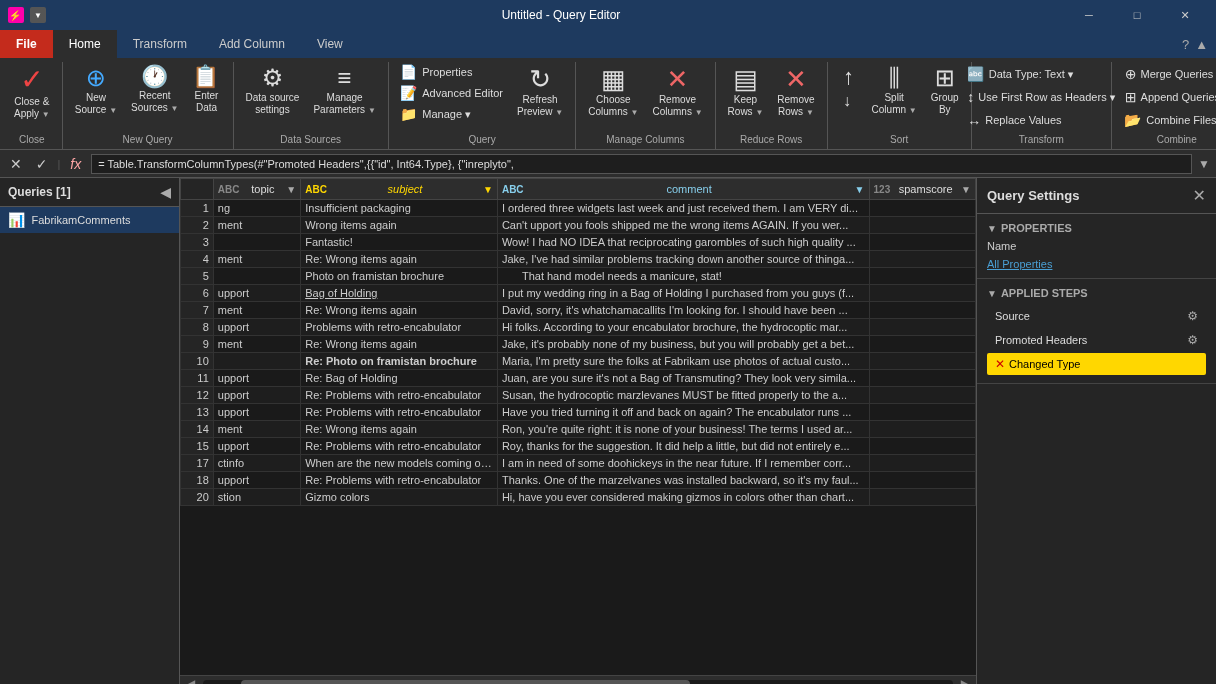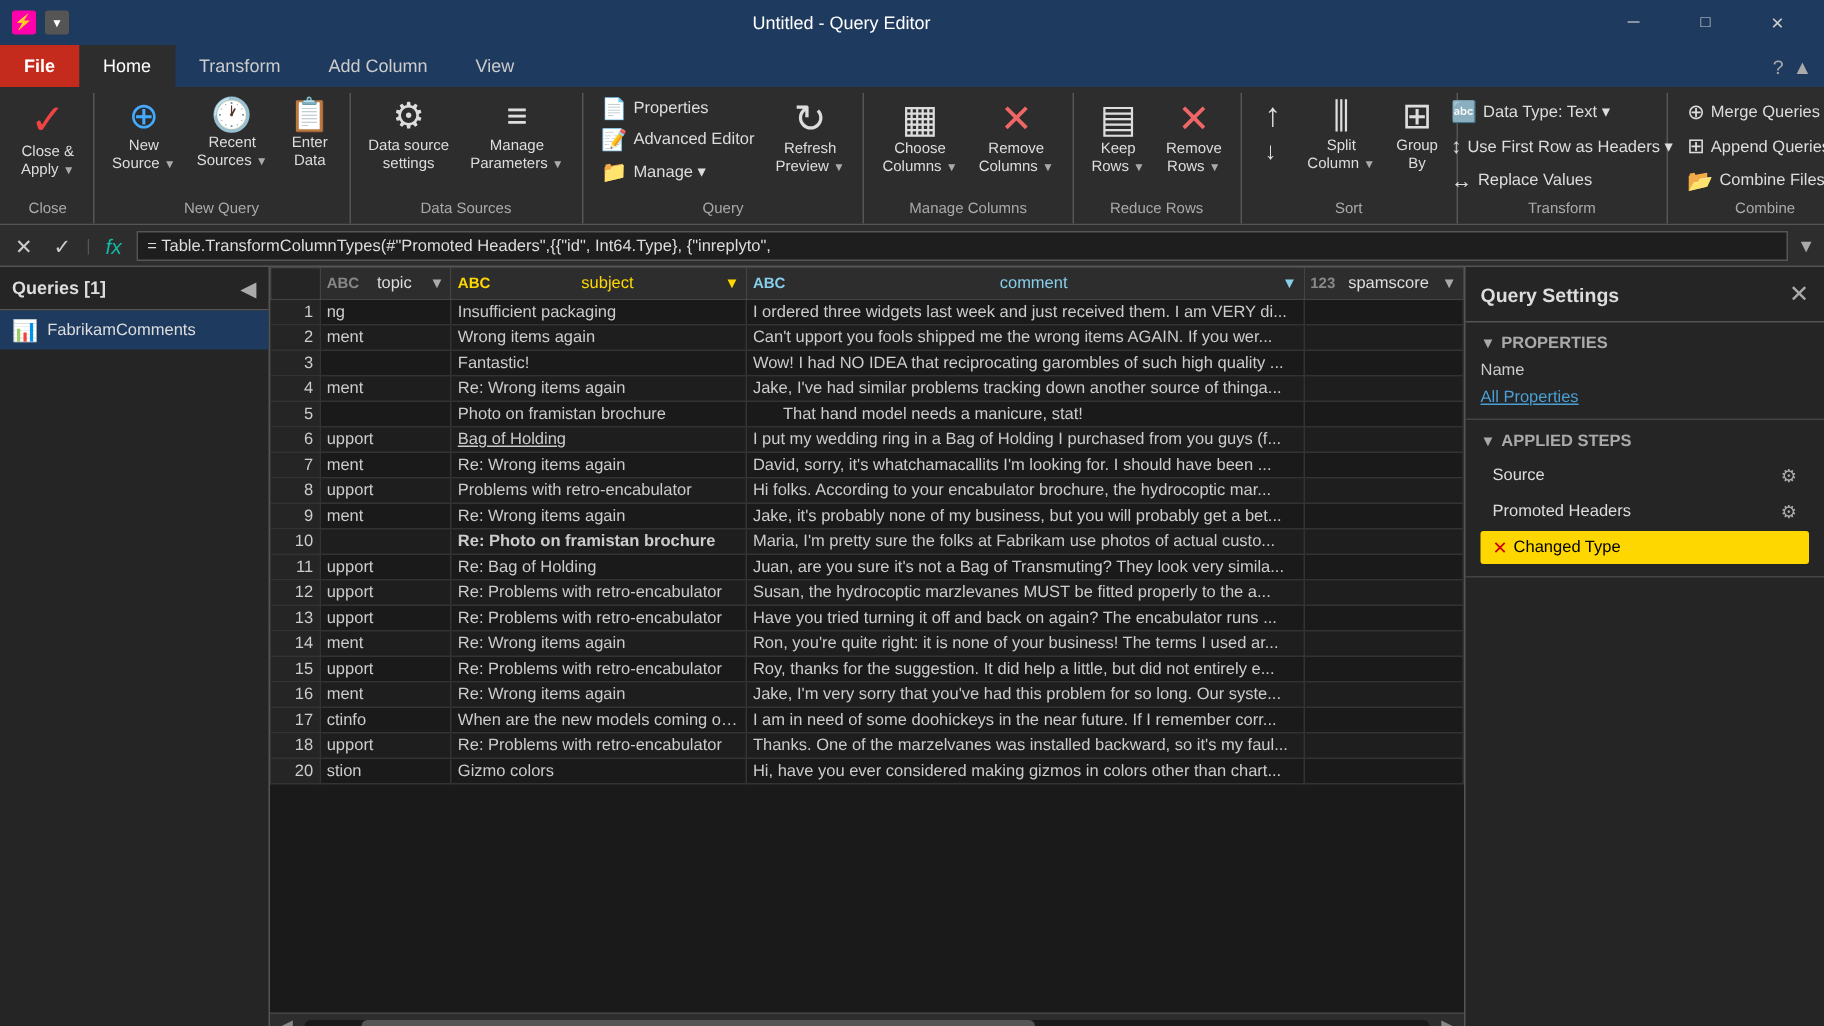--- a/index.html
+++ b/index.html
@@ -149,21 +149,21 @@
       padding: 0;
       position: sticky;
       top: 0;
       z-index: 10;
       min-width: 80px;
     }
     .col-type-icon { color: #888; font-size: 10px; }
     .col-name { font-size: 11px; color: #ddd; font-weight: normal; flex: 1; }
     .col-dropdown { color: #aaa; font-size: 10px; cursor: pointer; }
     .col-highlight { background: #4a3800; }
-    .col-highlight .col-name { color: #ffd700; }
+    .col-highlight .col-name { color: #ffd700; font-style: italic; }
     .col-comment-highlight { background: #003a4a; }
     .col-comment-highlight .col-name { color: #87ceeb; }
 
     .row-num-col { background: #252525 !important; border: 1px solid #444; padding: 2px 4px; color: #666; text-align: right; font-size: 11px; min-width: 30px; }
     .grid-table td {
       border: 1px solid #333;
       padding: 2px 4px;
       font-size: 11px;
       color: #ccc;
       white-space: nowrap;
@@ -435,21 +435,21 @@
       </div>
       <div class="ribbon-group-label">Combine</div>
     </div>
   </div>
 </div>
 
 <div class="formula-bar">
   <span class="formula-btn">✕</span>
   <span class="formula-btn">✓</span>
   <span class="formula-divider">|</span>
-  <span class="formula-btn" style="font-style:italic;color:#14b8a6;">fx</span>
+  <span class="formula-btn" style="font-style:italic;color:#fca5a5;">fx</span>
   <input class="formula-input" readonly="" value="= Table.TransformColumnTypes(#&quot;Promoted Headers&quot;,{{&quot;id&quot;, Int64.Type}, {&quot;inreplyto&quot;," style="">
   <span class="formula-expand">▼</span>
 </div>
 
 <div class="main-layout">
 
   <div class="queries-panel">
     <div class="queries-header">
       <span class="queries-title">Queries [1]</span>
       <span class="queries-collapse">◀</span>
@@ -596,27 +596,20 @@
               <td style="max-width: 80px;"></td>
             </tr>
             <tr>
               <td class="row-num-col">15</td>
               <td style="max-width: 70px;">upport</td>
               <td style="max-width: 180px;">Re: Problems with retro-encabulator</td>
               <td style="max-width: 340px;">Roy, thanks for the suggestion. It did help a little, but did not entirely e...</td>
               <td style="max-width: 80px;"></td>
             </tr>
             <tr>
-              <td class="row-num-col">16</td>
-              <td style="max-width: 70px;">ment</td>
-              <td style="max-width: 180px;">Re: Wrong items again</td>
-              <td style="max-width: 340px;">Jake, I'm very sorry that you've had this problem for so long. Our syste...</td>
-              <td style="max-width: 80px;"></td>
-            </tr>
-            <tr>
               <td class="row-num-col">17</td>
               <td style="max-width: 70px; margin-top: 44px;">ctinfo</td>
               <td style="max-width: 180px;">When are the new models coming out?</td>
               <td style="max-width: 340px;">I am in need of some doohickeys in the near future. If I remember corr...</td>
               <td style="max-width: 80px;"></td>
             </tr>
             <tr>
               <td class="row-num-col">18</td>
               <td style="max-width: 70px;">upport</td>
               <td style="max-width: 180px;">Re: Problems with retro-encabulator</td>

